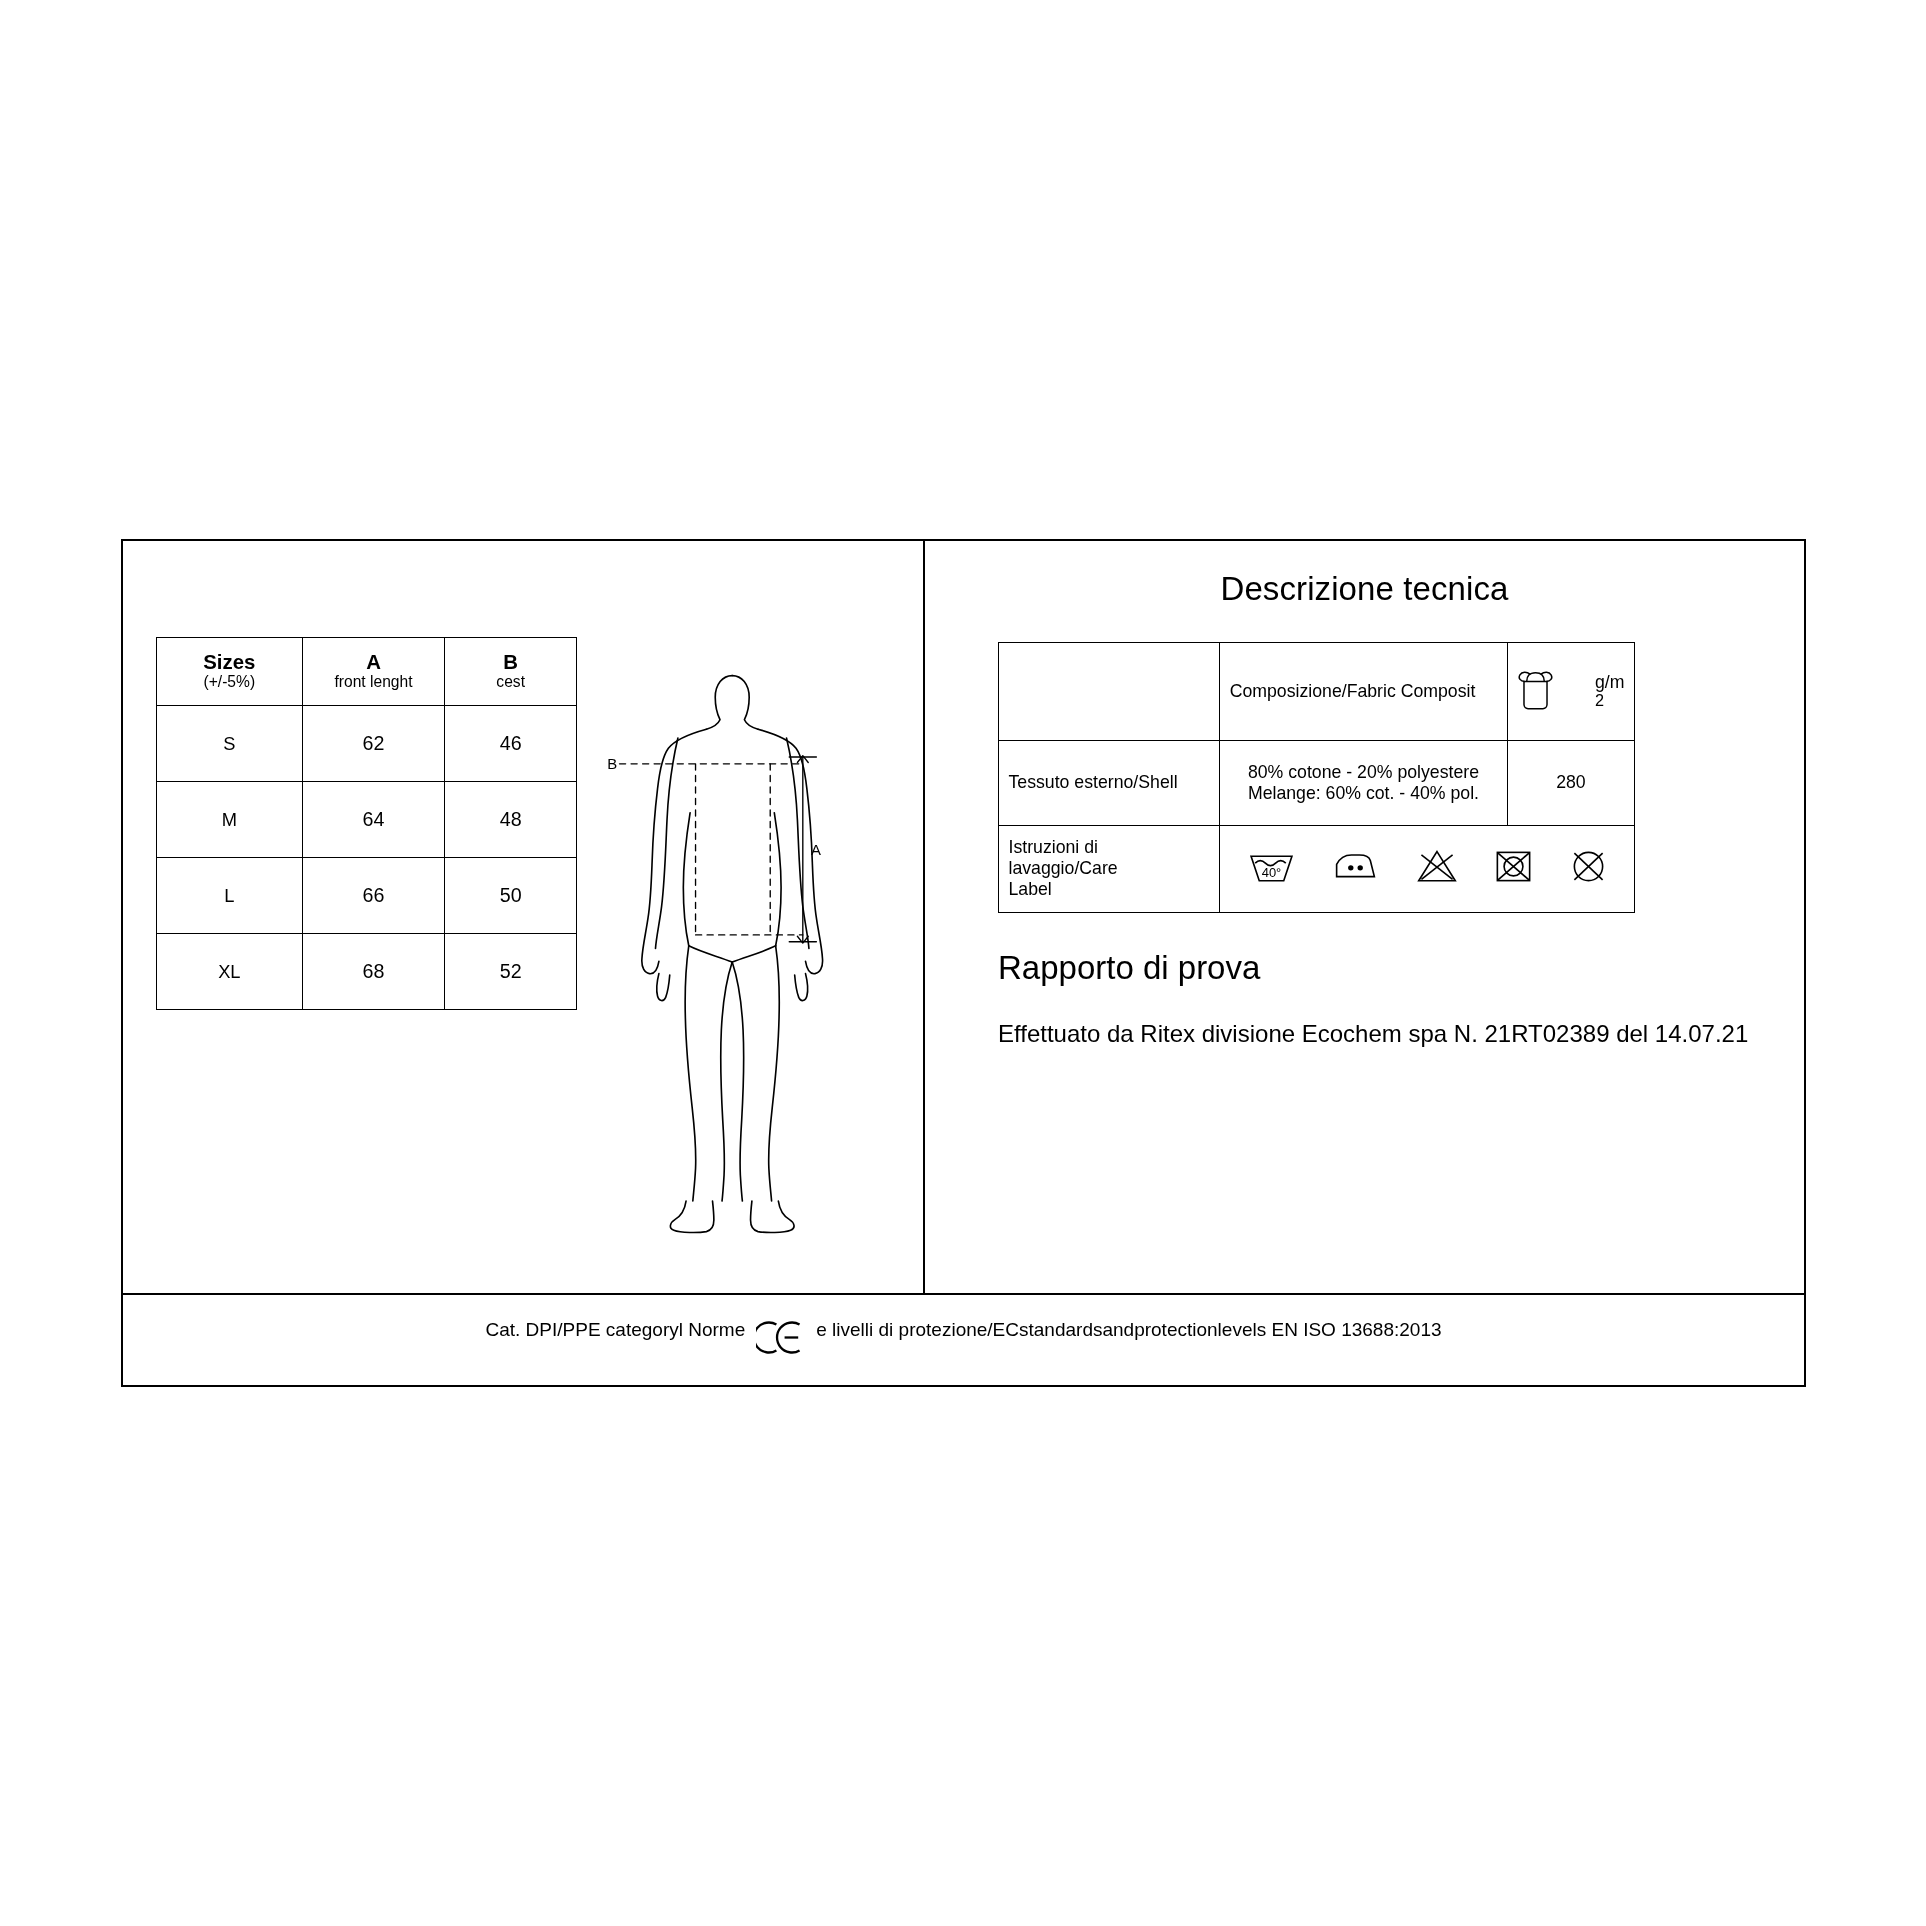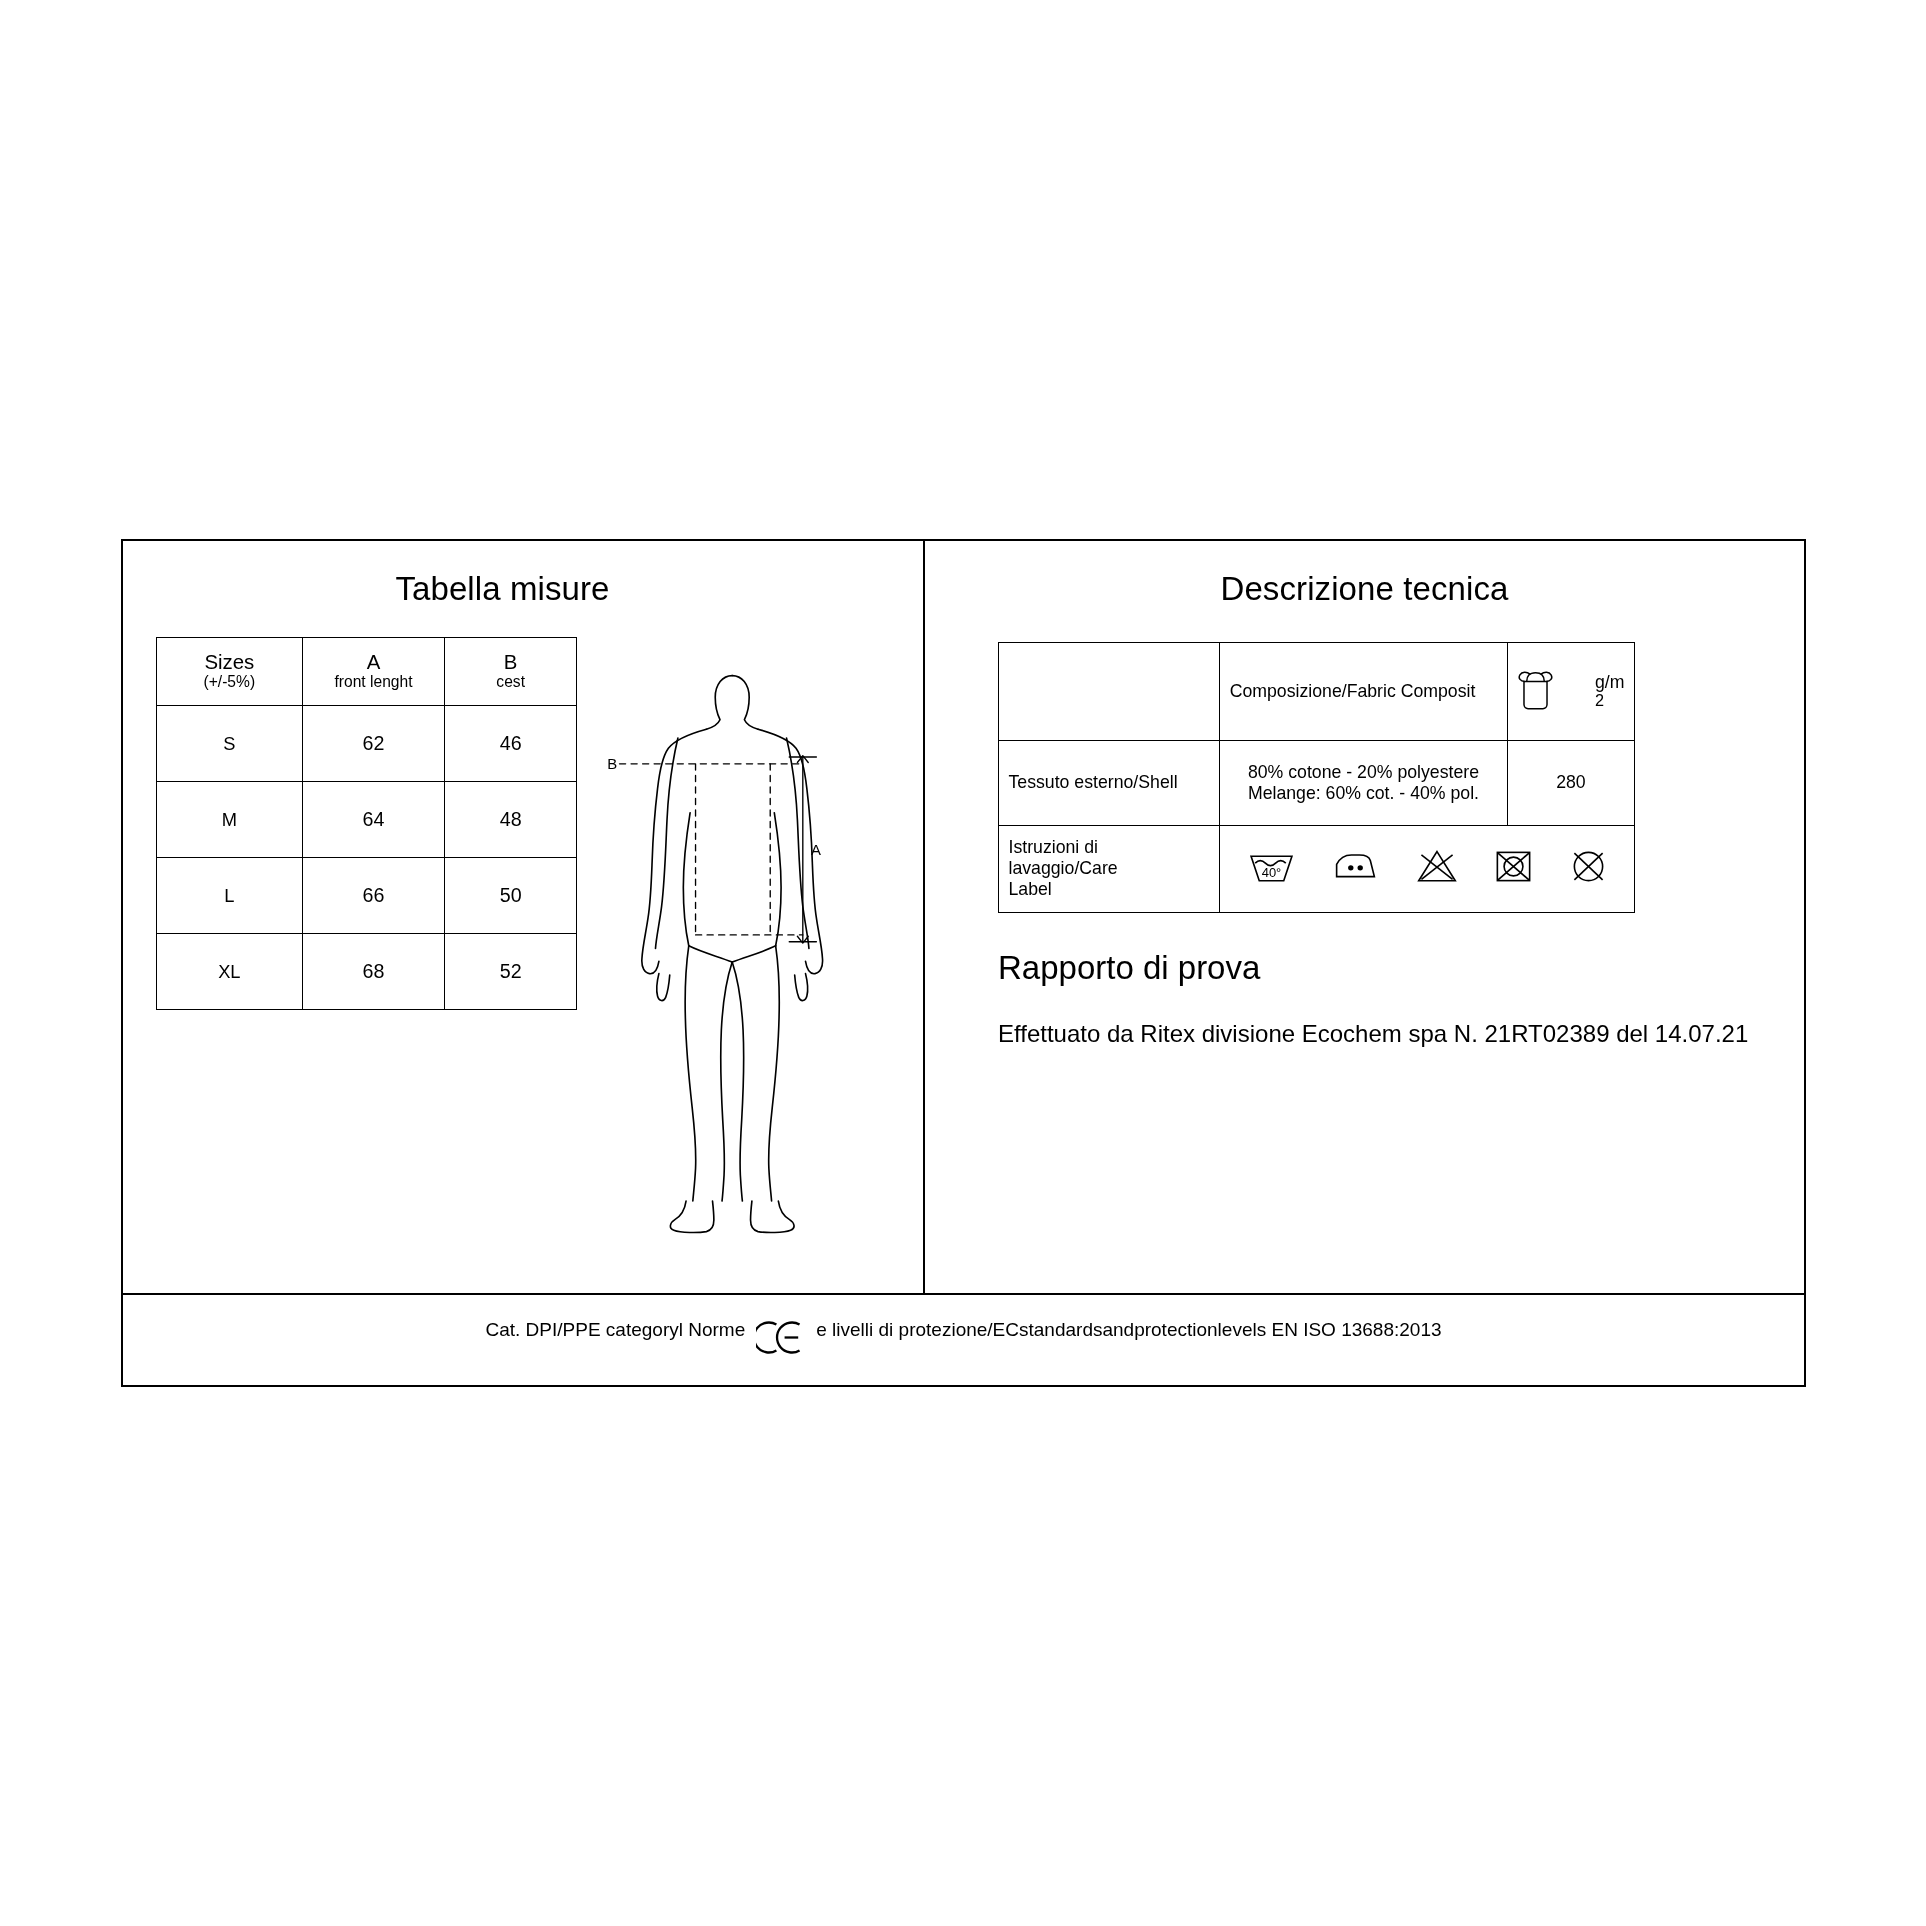--- a/index.html
+++ b/index.html
@@ -76,21 +76,21 @@
     border: 1.4px solid #000;
     text-align: center;
     font-weight: normal;
     padding: 0;
     height: 75px;
     vertical-align: middle;
   }
   #size-table th { height: 67px; }
   #size-table .hdr-main {
     font-size: 20.4px;
-    font-weight: normal;
+    font-weight: bold;
     display: block;
     line-height: 1.05;
   }
   #size-table .hdr-sub {
     font-size: 15.6px;
     display: block;
     line-height: 1.15;
   }
   #size-table col.c1 { width: 146px; }
   #size-table col.c2 { width: 143px; }
@@ -172,21 +172,20 @@
 </style>
 </head>
 <body>
 
 <div id="sheet">
 
   <div id="sheet-main">
 
     <div id="panel-left">
 
-      <div class="panel-title">Tabella misure</div>
 
       <table id="size-table">
         <colgroup>
           <col class="c1">
             <col class="c2">
             <col class="c3">
         </colgroup>
         <thead>
           <tr>
             <th>

